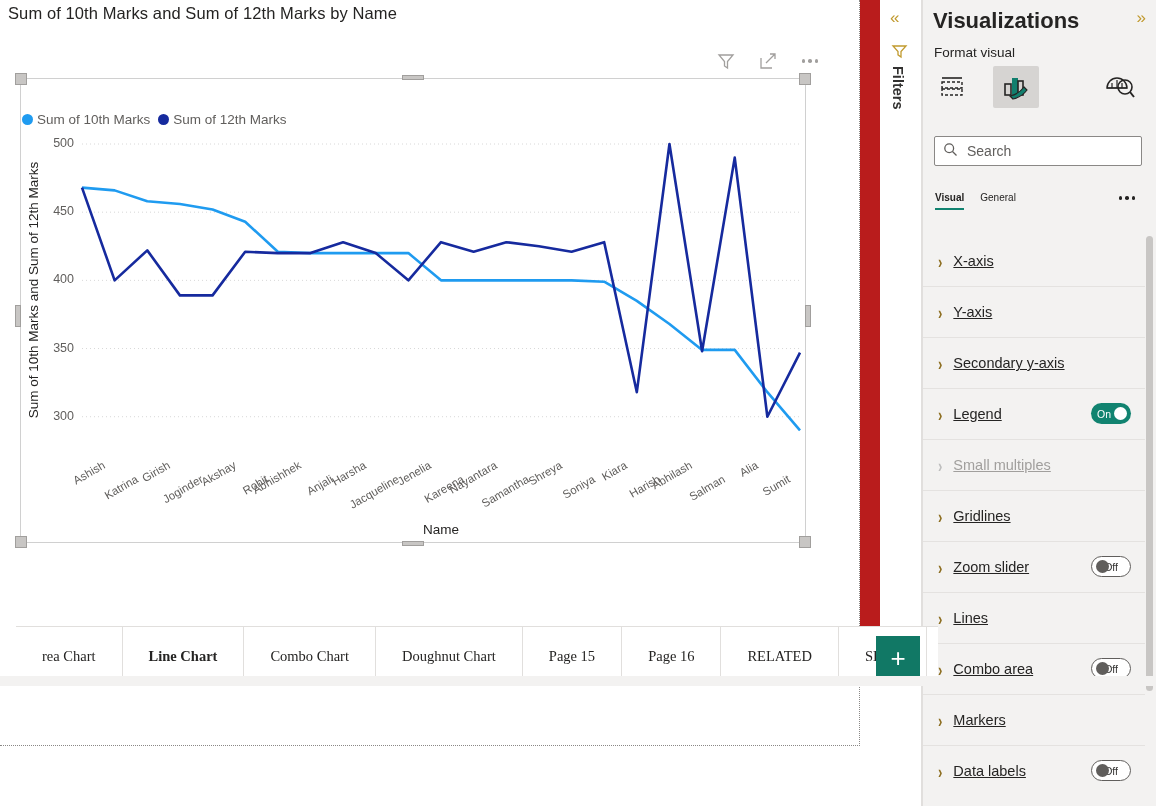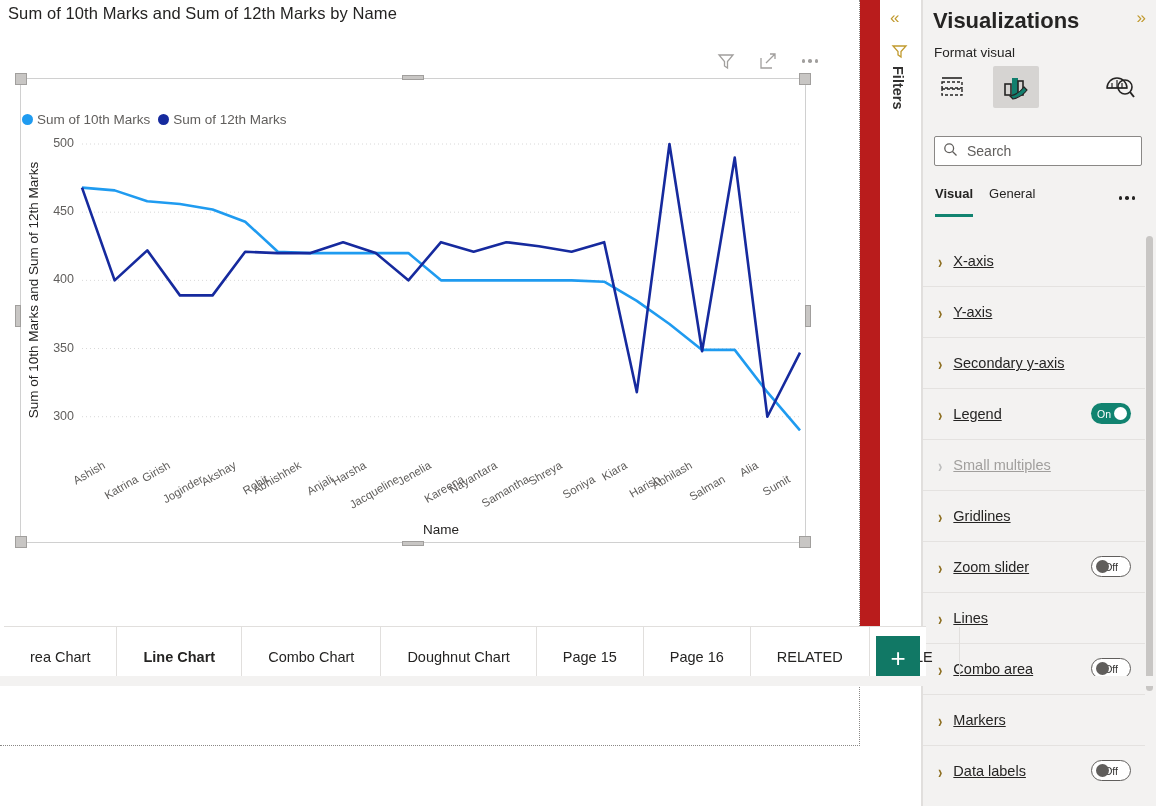--- a/index.html
+++ b/index.html
@@ -128,21 +128,21 @@
   #search-input {
     border: 0; outline: 0; font-size: 14px; color: #605e5c;
     font-family: "Liberation Sans", sans-serif; width: 100%; background: transparent;
   }
   #search-input::placeholder { color: #605e5c; }
 
   #viz-tabs {
     position: absolute; left: 0; top: 184px; width: 234px; height: 34px;
     display: flex; align-items: center; gap: 16px; padding-left: 12px;
   }
-  .viz-tab { font-size: 13px; color: #252423; cursor: pointer; position: relative; padding-bottom: 16px; }
+  .viz-tab { font-size: 10px; color: #252423; cursor: pointer; position: relative; padding-bottom: 7px; }
   .viz-tab.active { font-weight: bold; }
   .viz-tab.active:after {
     content: ""; position: absolute; left: 0; right: 0; bottom: 0;
     height: 2.5px; background: #118370;
   }
   #viz-tabs-more { display: flex; gap: 3px; align-items: center; margin-left: auto; margin-right: 22px; padding-bottom: 6px; cursor: pointer; }
   #viz-tabs-more span { width: 3.5px; height: 3.5px; border-radius: 50%; background: #252423; display: block; }
 
   #format-list {
     position: absolute; left: 0; top: 236px; width: 222px; height: 560px; overflow: hidden;
@@ -170,23 +170,23 @@
   .toggle.on .knob { right: 4px; background: #ffffff; }
   .toggle.off .knob { left: 4px; background: #605e5c; }
 
   #pane-scrollbar {
     position: absolute; right: 3px; top: 236px; width: 7px; height: 455px;
     background: #c8c6c4; border-radius: 4px;
   }
 
   
   #page-tabs {
-    position: absolute; left: 4px; bottom: 0; width: 922px; height: 60px;
+    position: absolute; left: 16px; bottom: 0; width: 922px; height: 60px;
     background: #ffffff; border-top: 1px solid #e1dfdd;
-    display: flex; align-items: stretch;
+    display: flex; align-items: stretch; font-family: Liberation Serif, serif;
   }
   .page-tab {
     display: flex; align-items: center; justify-content: center;
     padding: 0 26px; font-size: 14.5px; color: #252423;
     border-right: 1px solid #e1dfdd; position: relative; cursor: pointer;
     white-space: nowrap;
   }
   .page-tab.active { font-weight: bold; }
   .page-tab.active:after {
     content: ""; position: absolute; left: 0; right: 0; bottom: 6px;

